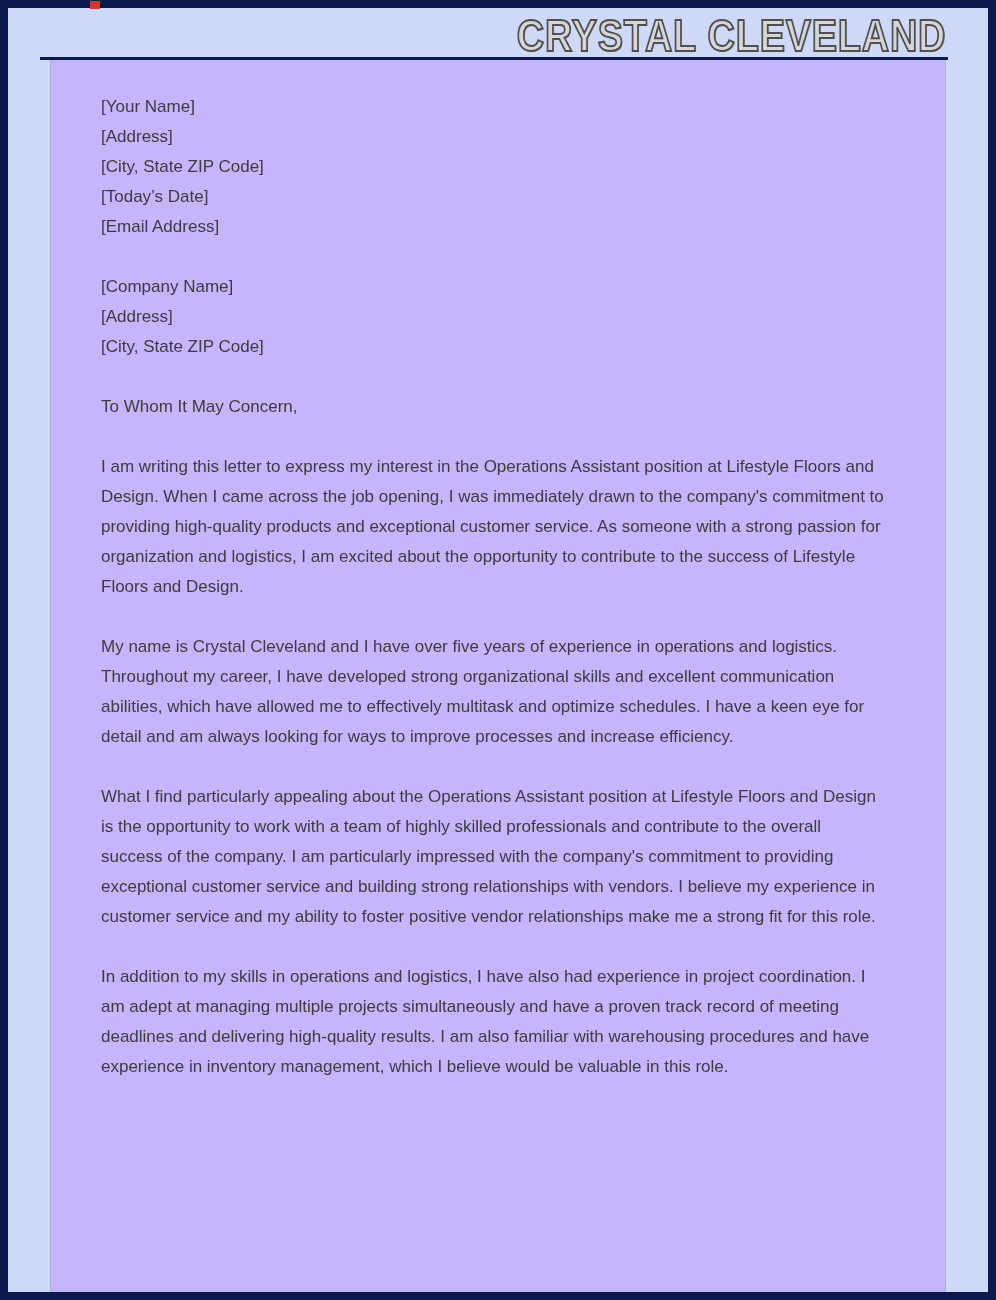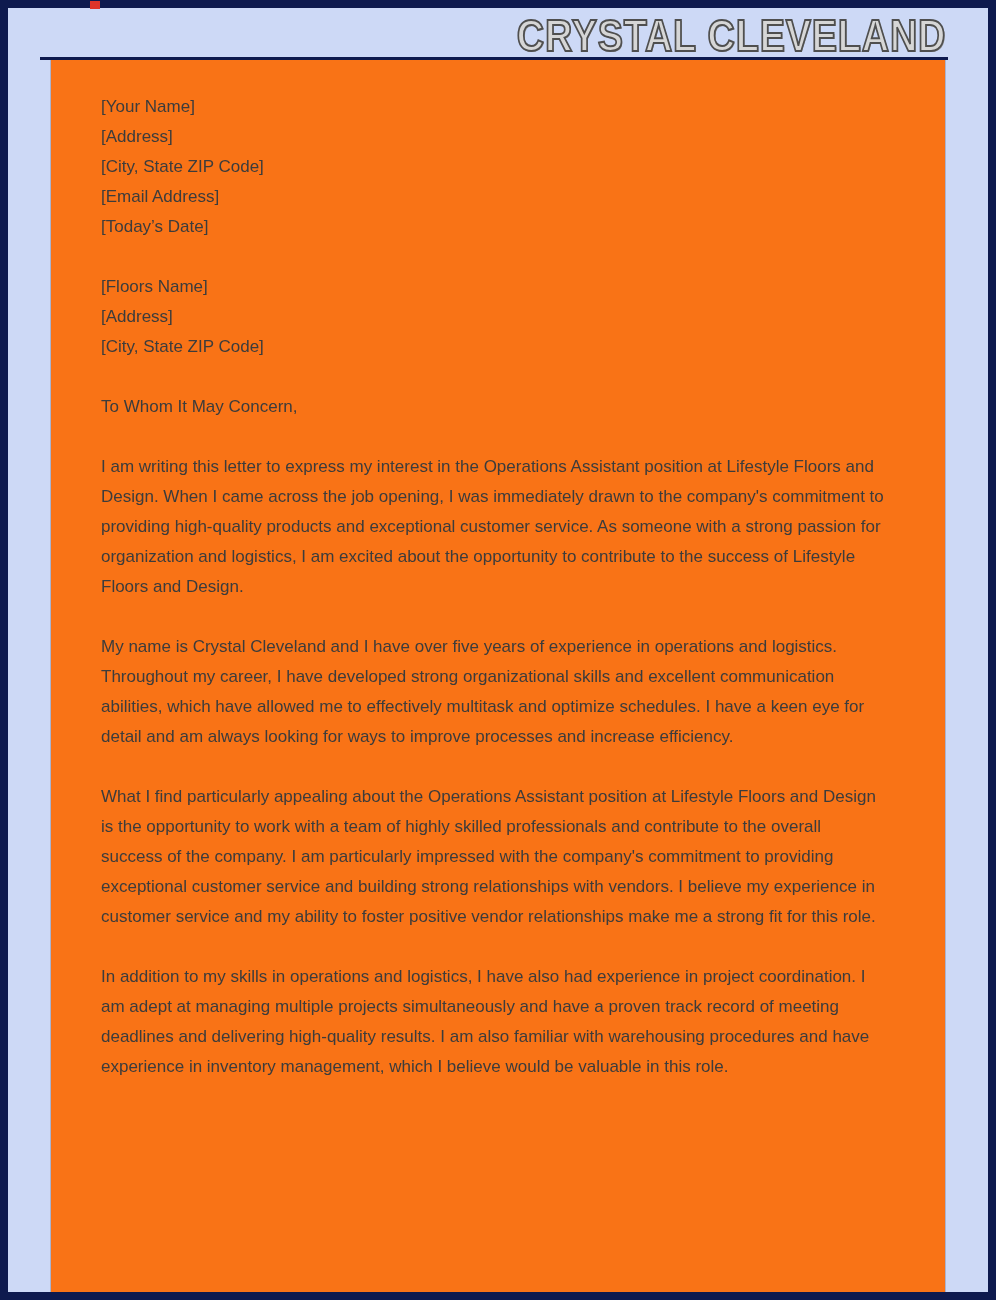--- a/index.html
+++ b/index.html
@@ -47,21 +47,21 @@
   }
   .divider {
     position: absolute;
     top: 49px; left: 32px; right: 40px;
     height: 3px;
     background: #0e1a4e;
   }
   .page {
     position: absolute;
     top: 52px; left: 42px; right: 42px; bottom: 0;
-    background: #f97316;
+    background: #c4b5fd;
     border-left: 1px solid #aab3cf;
     border-right: 1px solid #aab3cf;
     box-sizing: border-box;
     padding: 32px 50px 0 50px;
     overflow: hidden;
     color: #3c3c3c;
     font-size: 17px;
     line-height: 30px;
   }
   .block { margin: 0 0 30px 0; }
@@ -87,26 +87,26 @@
   </div>
 
   <div class="divider"></div>
 
   <div class="page">
 
     <div class="block">
       <div class="line">[Your Name]</div>
       <div class="line">[Address]</div>
       <div class="line">[City, State ZIP Code]</div>
+      <div class="line">[Today’s Date]</div>
       <div class="line">[Email Address]</div>
-      <div class="line">[Today’s Date]</div>
     </div>
 
     <div class="block">
-      <div class="line">[Floors Name]</div>
+      <div class="line">[Company Name]</div>
       <div class="line">[Address]</div>
       <div class="line">[City, State ZIP Code]</div>
     </div>
 
     <p class="para">To Whom It May Concern,</p>
 
     <p class="para">I am writing this letter to express my interest in the Operations Assistant position at Lifestyle Floors and Design. When I came across the job opening, I was immediately drawn to the company's commitment to providing high-quality products and exceptional customer service. As someone with a strong passion for organization and logistics, I am excited about the opportunity to contribute to the success of Lifestyle Floors and Design.</p>
     <p class="para">My name is Crystal Cleveland and I have over five years of experience in operations and logistics. Throughout my career, I have developed strong organizational skills and excellent communication abilities, which have allowed me to effectively multitask and optimize schedules. I have a keen eye for detail and am always looking for ways to improve processes and increase efficiency.</p>
     <p class="para">What I find particularly appealing about the Operations Assistant position at Lifestyle Floors and Design is the opportunity to work with a team of highly skilled professionals and contribute to the overall success of the company. I am particularly impressed with the company's commitment to providing exceptional customer service and building strong relationships with vendors. I believe my experience in customer service and my ability to foster positive vendor relationships make me a strong fit for this role.</p>
     <p class="para">In addition to my skills in operations and logistics, I have also had experience in project coordination. I am adept at managing multiple projects simultaneously and have a proven track record of meeting deadlines and delivering high-quality results. I am also familiar with warehousing procedures and have experience in inventory management, which I believe would be valuable in this role.</p>

